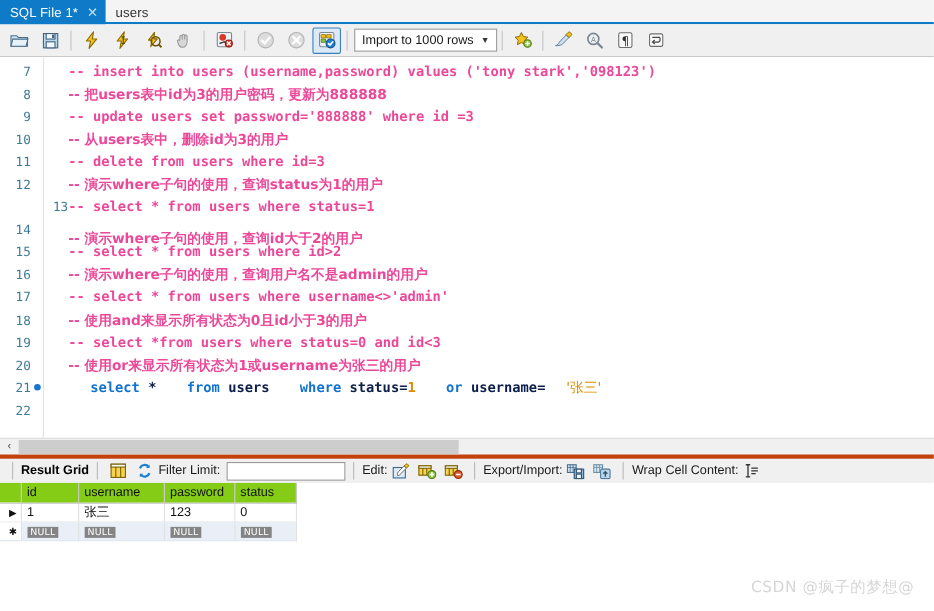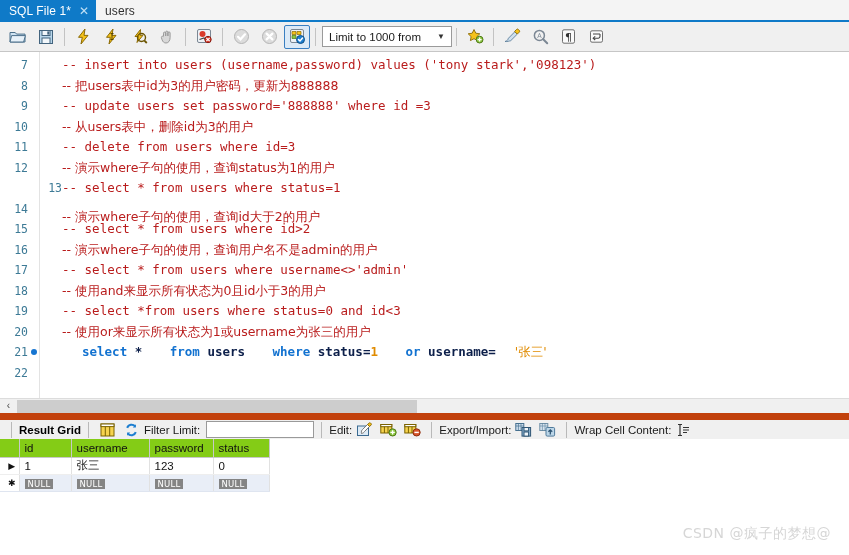--- a/index.html
+++ b/index.html
@@ -117,21 +117,21 @@
     background: #1775d1;
   }
   .code-line {
     position: absolute;
     left: 20px;
     white-space: pre;
     font-family: "DejaVu Sans Mono", monospace;
     font-size: 12.5px;
     color: #29abe2;
   }
-  .cm { color: #b91c1c; }
+  .cm { color: #ec4899; font-weight: bold; }
   .kw { color: #1272d0; font-weight: bold; margin-left: 20px; }
   .id { color: #0c1f4a; font-weight: bold; }
   .num { color: #e08b00; font-weight: bold; }
   .str { color: #e08b00; font-weight: normal; padding-left: 19px; }
   .op  { color: #0c1f4a; font-weight: bold; }
 
   
   .hscroll {
     height: 15px;
     background: #f0f0f0;
@@ -146,21 +146,21 @@
   }
   .hscroll .thumb {
     height: 13px;
     background: #cdcdcd;
     margin-left: 0px;
   }
 
   
   .respanel {
     background: #f0f0f0;
-    border-top: 7px solid #c2410c;
+    border-top: 4px solid #c2410c;
     height: 26px;
     display: flex; align-items: center;
     padding: 0 4px;
     font-size: 11.5px;
     color: #1a1a1a;
   }
   .res-sep { width: 1px; height: 16px; background: #b9b9b9; margin: 0 7px; }
   .res-label-strong { font-weight: bold; color: #000; }
   .filter-input {
     width: 108px; height: 17px;
@@ -330,21 +330,21 @@
         <path d="M3 3.5h4v3H3zM8 3.5h4v3H8z" fill="#f5c21a" stroke="#8a6a06" stroke-width=".7"></path>
         <path d="M3 7.5h4v3H3z" fill="#8cc63f" stroke="#4f7a16" stroke-width=".7"></path>
         <circle cx="11.5" cy="11.5" r="4" fill="#1e7fd0" stroke="#0e4f86"></circle>
         <path d="M9.6 11.6 11 13 13.5 10" stroke="#fff" stroke-width="1.5" fill="none" stroke-linecap="round"></path>
       </svg>
     </div>
 
     <div class="tb-sep"></div>
 
     <div class="limit-box">
-      <span class="limit-text">Limit to 1000 from</span>
+      <span class="limit-text">Import to 1000 rows</span>
       <span class="limit-caret">▼</span>
     </div>
 
     <div class="tb-sep"></div>
 
     <div class="tb-btn">
       <svg width="17" height="17" viewBox="0 0 17 17">
         <path d="M7 1.5 8.8 5.2l4 .6-2.9 2.8.7 4-3.6-1.9-3.6 1.9.7-4L1.2 5.8l4-.6z" fill="#f5c21a" stroke="#8a6a06" stroke-width=".9" stroke-linejoin="round"></path>
         <circle cx="12.6" cy="11.6" r="3.4" fill="#8cc63f" stroke="#4f7a16"></circle>
         <path d="M12.6 9.6v4M10.6 11.6h4" stroke="#fff" stroke-width="1.3"></path>

